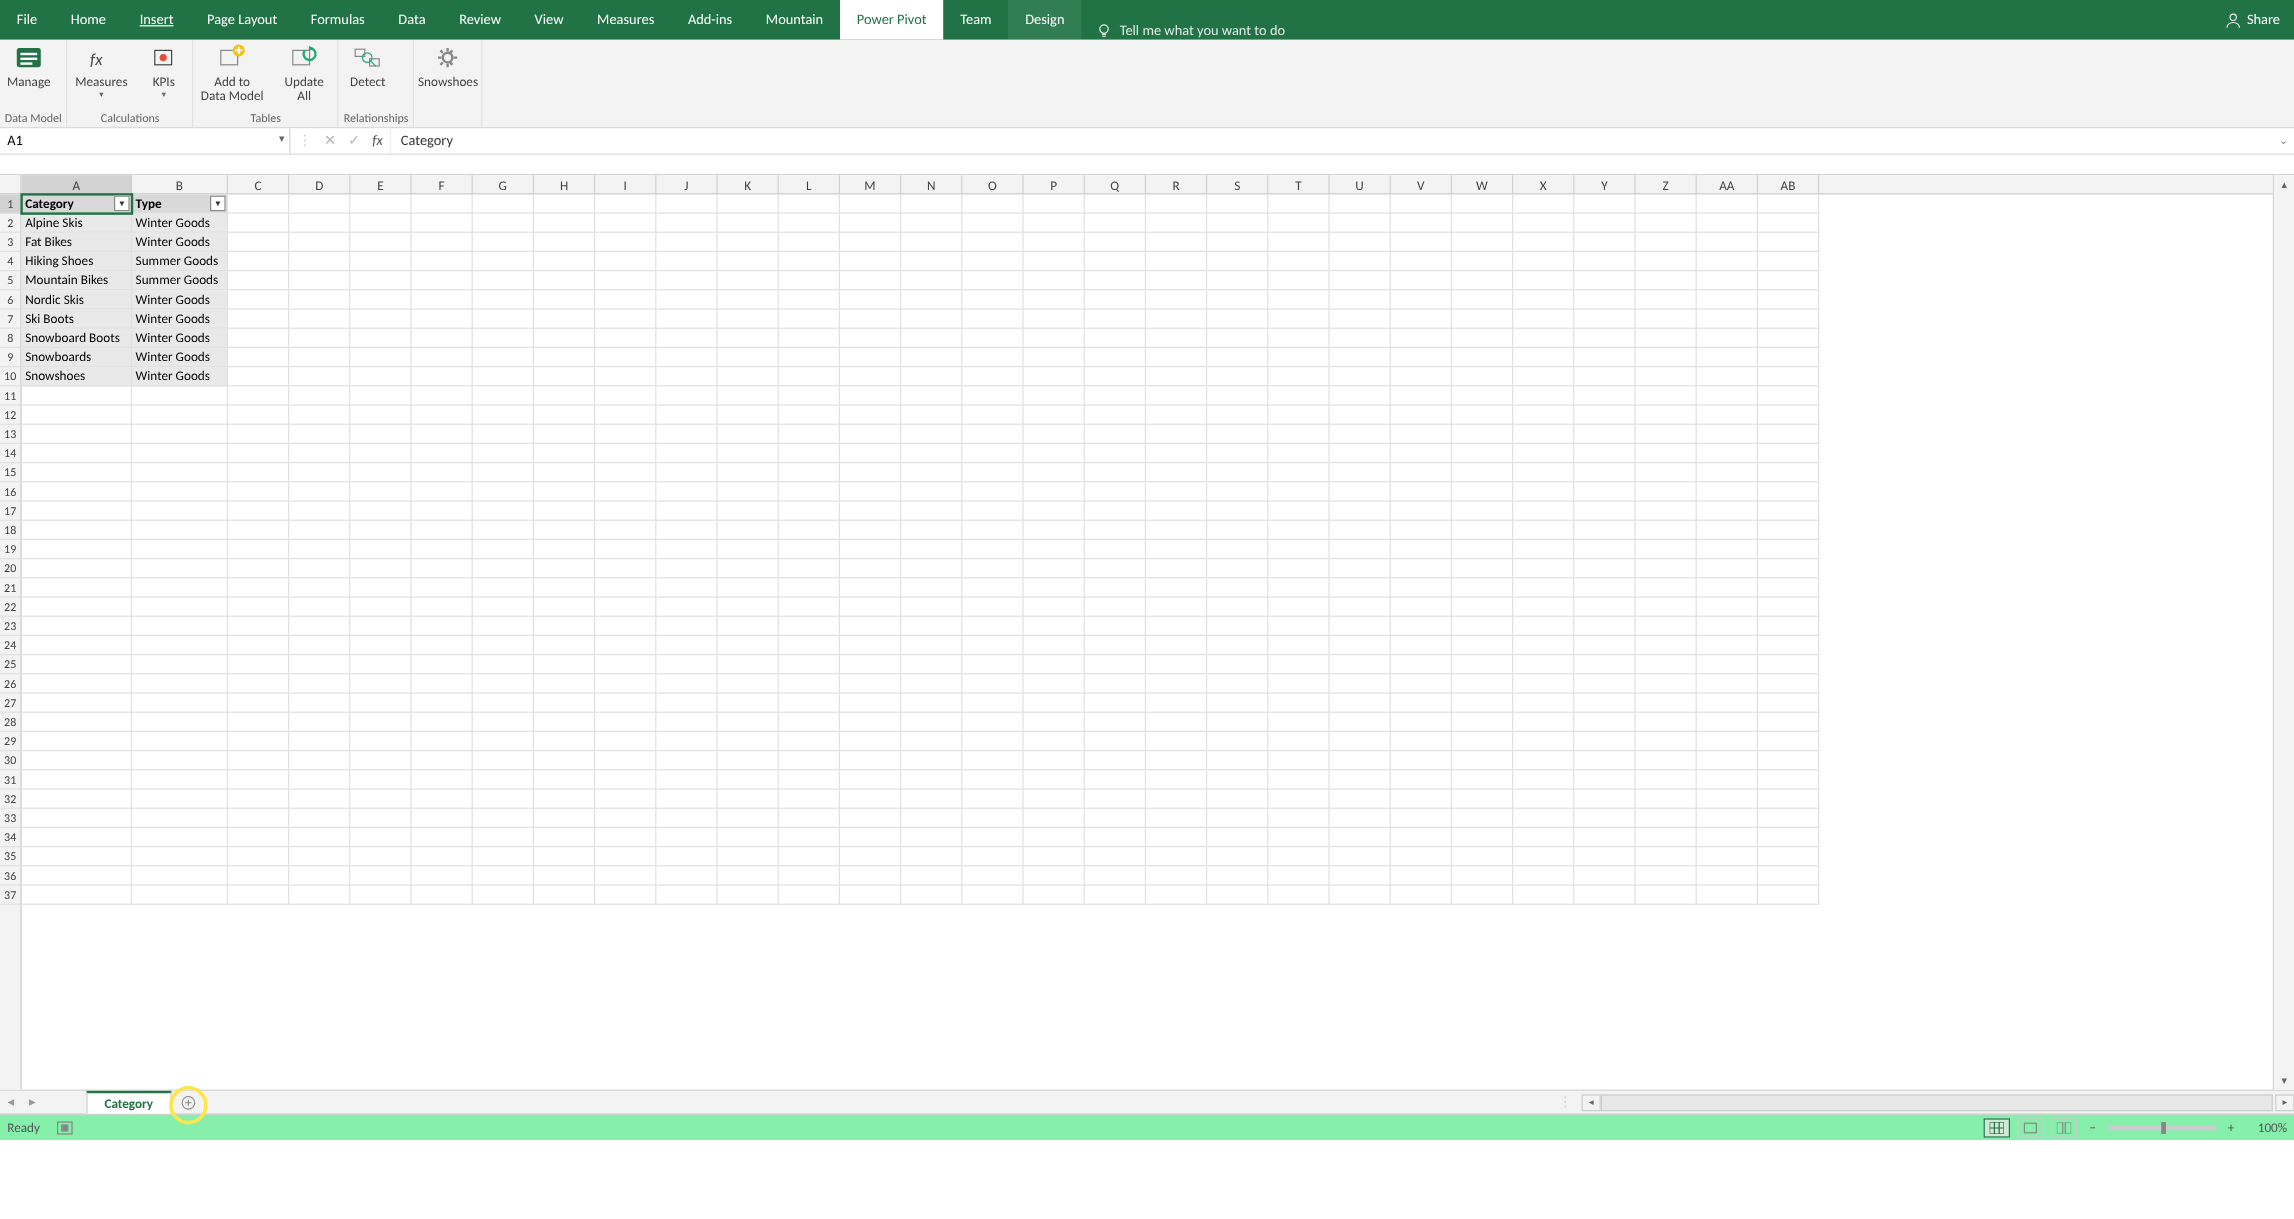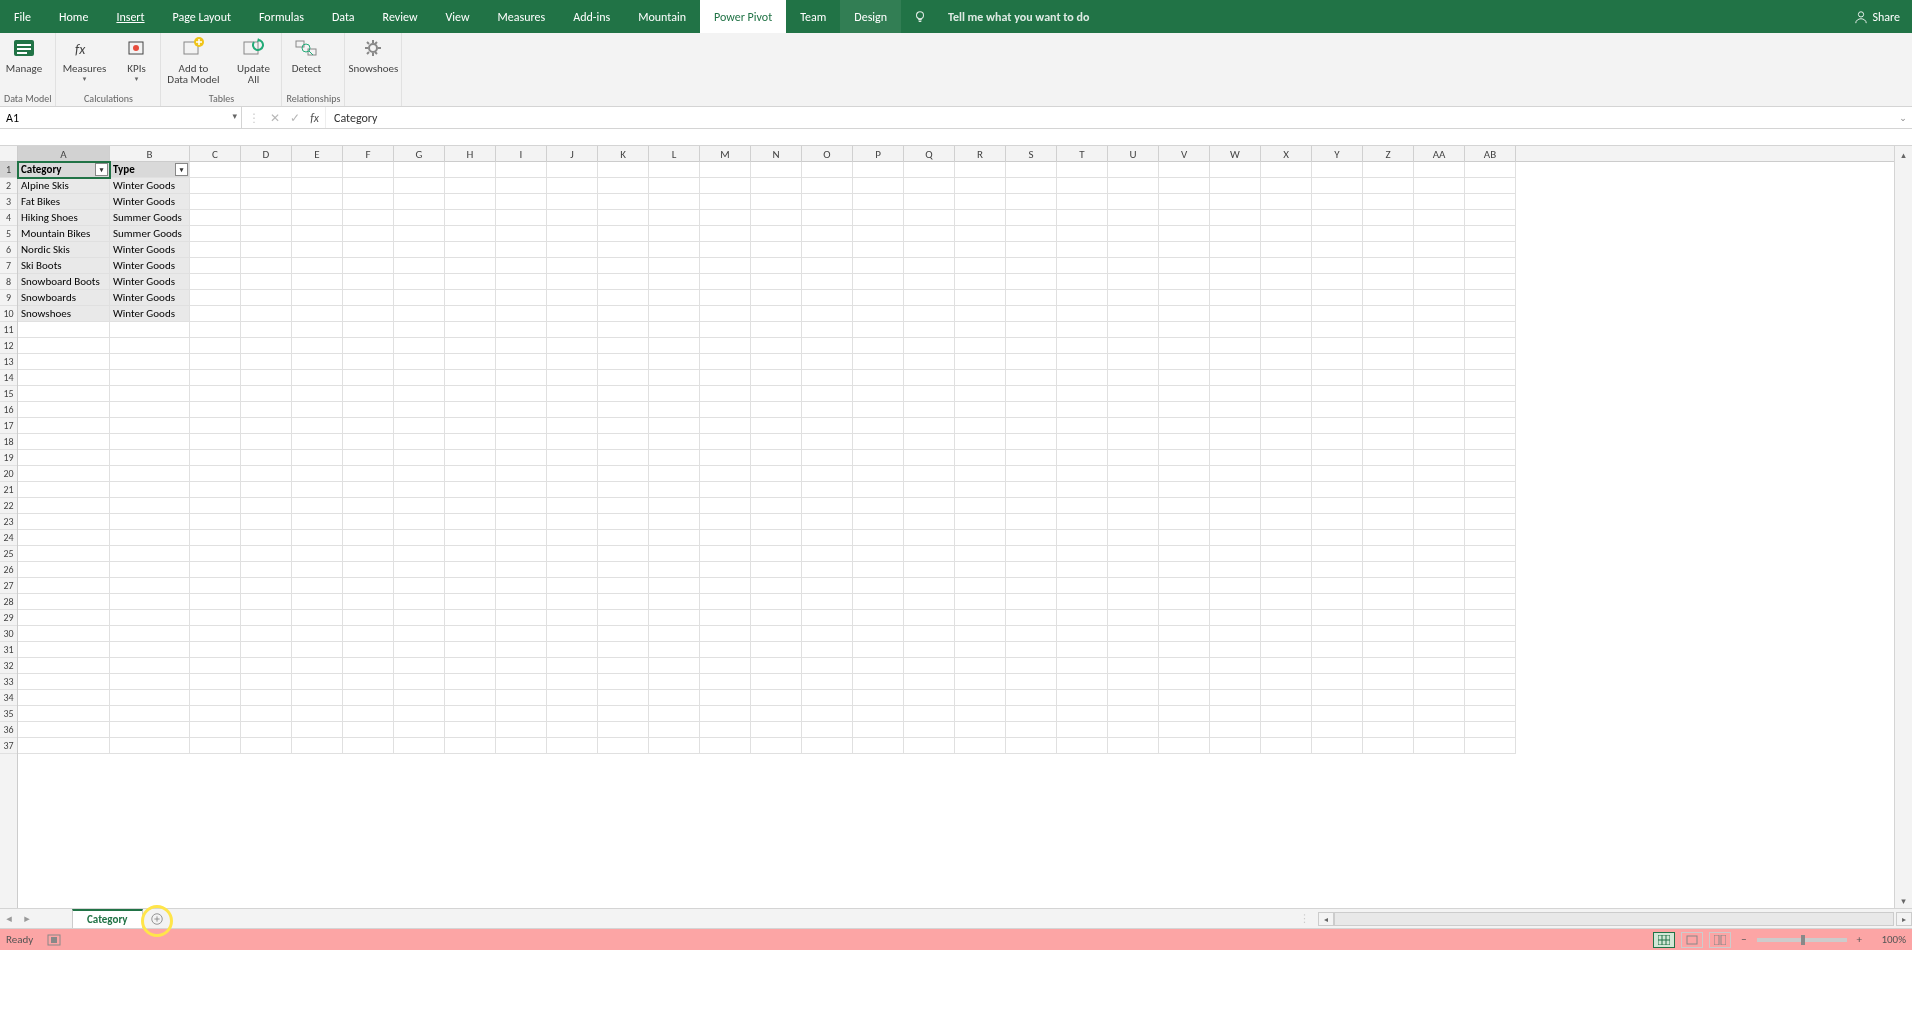--- a/index.html
+++ b/index.html
@@ -3,21 +3,21 @@
 <meta charset="utf-8">
 <style>
 * { margin: 0; padding: 0; box-sizing: border-box; font-family: "Segoe UI", Calibri, sans-serif; }
 html, body { width: 1912px; height: 1016px; overflow: hidden; background: #fff; }
 
 
 .menubar { height: 33px; background: #217346; display: flex; align-items: stretch; color: #fff; font-size: 12px; position: relative; }
 .menubar .tab { padding: 0 14px; display: flex; align-items: center; cursor: pointer; }
 .menubar .tab.part { background: rgba(255,255,255,0.08); }
 .menubar .tab.active { background: #fff; color: #217346; }
-.menubar .tell-me { display: flex; align-items: center; gap: 21px; padding: 0 12px; opacity: .85; font-weight: bold; }
+.menubar .tell-me { display: flex; align-items: flex-end; gap: 6px; padding: 0 12px; opacity: .85; }
 .menubar .tell-me svg { width: 14px; height: 14px; }
 .menubar .share { position: absolute; right: 4px; top: 0; bottom: 0; display: flex; align-items: center; gap: 4px; padding: 0 8px; }
 
 
 .ribbon { height: 74px; background: #f3f3f3; border-bottom: 1px solid #d4d4d4; display: flex; }
 .group { border-right: 1px solid #e1e1e1; height: 100%; display: flex; flex-direction: column; justify-content: space-between; }
 .group-buttons { display: flex; flex: 1; align-items: flex-start; }
 .group-label { font-size: 10px; color: #666; text-align: center; padding: 1px 4px 1px; }
 .bigbtn { width: 48px; height: 58px; display: flex; flex-direction: column; align-items: center; justify-content: flex-start; padding-top: 2px; font-size: 11px; color: #444; gap: 2px; cursor: pointer; }
 .bigbtn .ico { width: 28px; height: 26px; display: flex; align-items: center; justify-content: center; }
@@ -64,21 +64,21 @@
 .sheet-nav { display: flex; align-items: center; }
 .sheet-nav span { width: 18px; text-align: center; color: #999; cursor: pointer; }
 .sheet-tab { padding: 0 14px; display: flex; align-items: center; background: #fff; border-top: 2px solid #217346; color: #217346; font-weight: 600; border-right: 1px solid #ccc; border-left: 1px solid #ccc; margin-left: 36px; cursor: pointer; }
 .new-sheet { width: 28px; display: flex; align-items: center; justify-content: center; position: relative; cursor: pointer; }
 .new-sheet .ring { width: 32px; height: 32px; border: 3px solid #ffe54a; border-radius: 50%; position: absolute; left: -2px; top: -4px; pointer-events: none; }
 .hscroll { flex: 1; display: flex; align-items: center; justify-content: flex-end; }
 .hscroll .track { width: 560px; height: 14px; background: #e8e8e8; border: 1px solid #ccc; position: relative; margin-right: 2px; }
 .hscroll .btn { width: 16px; height: 14px; border: 1px solid #ccc; background: #f3f3f3; display: flex; align-items: center; justify-content: center; font-size: 8px; color: #666; cursor: pointer; }
 
 
-.statusbar { height: 22px; background: #fca5a5; border-top: 1px solid #d4d4d4; display: flex; align-items: center; font-size: 11px; color: #555; padding: 0 6px; justify-content: space-between; }
+.statusbar { height: 22px; background: #86efac; border-top: 1px solid #d4d4d4; display: flex; align-items: center; font-size: 11px; color: #555; padding: 0 6px; justify-content: space-between; }
 .statusbar .left { display: flex; align-items: center; gap: 14px; }
 .statusbar .right { display: flex; align-items: center; gap: 6px; }
 .viewbtn { width: 22px; height: 16px; border: 1px solid #ccc; display: flex; align-items: center; justify-content: center; cursor: pointer; }
 .viewbtn.active { background: #d2e7d6; border-color: #217346; }
 .zoom-slider { width: 90px; height: 4px; background: #ccc; position: relative; }
 .zoom-slider .thumb { position: absolute; left: 44px; top: -3px; width: 4px; height: 10px; background: #888; }
 svg { display: block; }
 </style>
 </head>
 <body>

